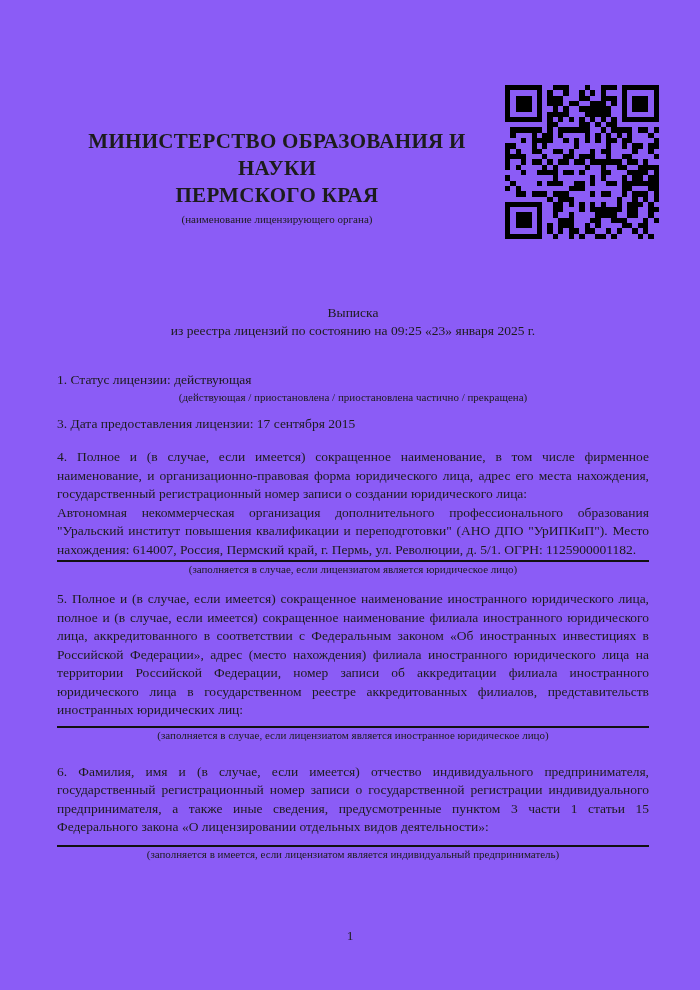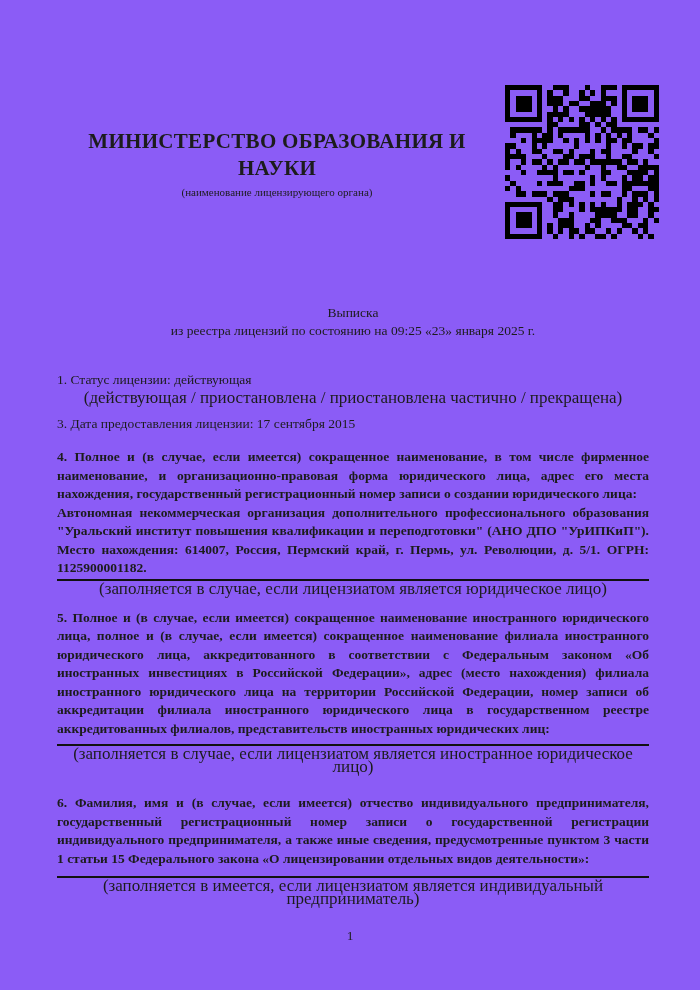--- a/index.html
+++ b/index.html
@@ -47,23 +47,23 @@
     font-size: 13.5px;
     line-height: 18.5px;
   }
   .doc-title {
     text-align: center;
     line-height: 18px;
     margin-top: 4px;
   }
   p { margin: 0; }
   .line { white-space: nowrap; }
-  .para { text-align: justify; font-weight: bold; }
+  .para { text-align: justify; }
   .caption {
-    font-size: 17px;
+    font-size: 11px;
     line-height: 13px;
     text-align: center;
     margin-top: 1px;
   }
   .item-1 { margin-top: 31px; }
   .item-2 { margin-top: 16px; }
   .item-3 { margin-top: 11px; }
   .item-4 { margin-top: 15px; }
   .item-5 { margin-top: 14px; }
   .item-6 { margin-top: 21px; }
@@ -90,20 +90,21 @@
 
 <div class="page">
 
   <svg class="qr" viewBox="0 0 29 29" xmlns="http://www.w3.org/2000/svg">
       <path d="M9 0h1v1h-1zM10 0h1v1h-1zM11 0h1v1h-1zM15 0h1v1h-1zM18 0h1v1h-1zM19 0h1v1h-1zM20 0h1v1h-1zM8 1h1v1h-1zM11 1h1v1h-1zM14 1h1v1h-1zM16 1h1v1h-1zM18 1h1v1h-1zM8 2h1v1h-1zM9 2h1v1h-1zM10 2h1v1h-1zM14 2h1v1h-1zM15 2h1v1h-1zM18 2h1v1h-1zM19 2h1v1h-1zM20 2h1v1h-1zM8 3h1v1h-1zM9 3h1v1h-1zM10 3h1v1h-1zM12 3h1v1h-1zM13 3h1v1h-1zM16 3h1v1h-1zM17 3h1v1h-1zM18 3h1v1h-1zM20 3h1v1h-1zM9 4h1v1h-1zM11 4h1v1h-1zM14 4h1v1h-1zM15 4h1v1h-1zM16 4h1v1h-1zM17 4h1v1h-1zM18 4h1v1h-1zM19 4h1v1h-1zM8 5h1v1h-1zM9 5h1v1h-1zM10 5h1v1h-1zM11 5h1v1h-1zM15 5h1v1h-1zM16 5h1v1h-1zM17 5h1v1h-1zM18 5h1v1h-1zM19 5h1v1h-1zM8 6h1v1h-1zM10 6h1v1h-1zM12 6h1v1h-1zM14 6h1v1h-1zM16 6h1v1h-1zM18 6h1v1h-1zM20 6h1v1h-1zM8 7h1v1h-1zM9 7h1v1h-1zM14 7h1v1h-1zM15 7h1v1h-1zM17 7h1v1h-1zM19 7h1v1h-1zM20 7h1v1h-1zM1 8h1v1h-1zM2 8h1v1h-1zM3 8h1v1h-1zM4 8h1v1h-1zM5 8h1v1h-1zM6 8h1v1h-1zM8 8h1v1h-1zM10 8h1v1h-1zM11 8h1v1h-1zM12 8h1v1h-1zM13 8h1v1h-1zM14 8h1v1h-1zM15 8h1v1h-1zM18 8h1v1h-1zM20 8h1v1h-1zM21 8h1v1h-1zM22 8h1v1h-1zM23 8h1v1h-1zM25 8h1v1h-1zM26 8h1v1h-1zM28 8h1v1h-1zM1 9h1v1h-1zM5 9h1v1h-1zM7 9h1v1h-1zM8 9h1v1h-1zM10 9h1v1h-1zM15 9h1v1h-1zM17 9h1v1h-1zM19 9h1v1h-1zM21 9h1v1h-1zM23 9h1v1h-1zM27 9h1v1h-1zM3 10h1v1h-1zM5 10h1v1h-1zM6 10h1v1h-1zM7 10h1v1h-1zM8 10h1v1h-1zM11 10h1v1h-1zM13 10h1v1h-1zM15 10h1v1h-1zM17 10h1v1h-1zM19 10h1v1h-1zM20 10h1v1h-1zM22 10h1v1h-1zM23 10h1v1h-1zM28 10h1v1h-1zM0 11h1v1h-1zM1 11h1v1h-1zM5 11h1v1h-1zM7 11h1v1h-1zM13 11h1v1h-1zM19 11h1v1h-1zM22 11h1v1h-1zM24 11h1v1h-1zM25 11h1v1h-1zM27 11h1v1h-1zM28 11h1v1h-1zM0 12h1v1h-1zM2 12h1v1h-1zM5 12h1v1h-1zM6 12h1v1h-1zM9 12h1v1h-1zM10 12h1v1h-1zM12 12h1v1h-1zM16 12h1v1h-1zM18 12h1v1h-1zM19 12h1v1h-1zM24 12h1v1h-1zM27 12h1v1h-1zM0 13h1v1h-1zM1 13h1v1h-1zM2 13h1v1h-1zM3 13h1v1h-1zM7 13h1v1h-1zM11 13h1v1h-1zM12 13h1v1h-1zM14 13h1v1h-1zM15 13h1v1h-1zM16 13h1v1h-1zM19 13h1v1h-1zM22 13h1v1h-1zM23 13h1v1h-1zM28 13h1v1h-1zM0 14h1v1h-1zM3 14h1v1h-1zM5 14h1v1h-1zM6 14h1v1h-1zM8 14h1v1h-1zM10 14h1v1h-1zM11 14h1v1h-1zM13 14h1v1h-1zM14 14h1v1h-1zM16 14h1v1h-1zM17 14h1v1h-1zM18 14h1v1h-1zM19 14h1v1h-1zM20 14h1v1h-1zM21 14h1v1h-1zM23 14h1v1h-1zM24 14h1v1h-1zM26 14h1v1h-1zM0 15h1v1h-1zM2 15h1v1h-1zM7 15h1v1h-1zM9 15h1v1h-1zM15 15h1v1h-1zM18 15h1v1h-1zM21 15h1v1h-1zM22 15h1v1h-1zM25 15h1v1h-1zM26 15h1v1h-1zM27 15h1v1h-1zM28 15h1v1h-1zM3 16h1v1h-1zM6 16h1v1h-1zM7 16h1v1h-1zM8 16h1v1h-1zM9 16h1v1h-1zM11 16h1v1h-1zM12 16h1v1h-1zM14 16h1v1h-1zM18 16h1v1h-1zM19 16h1v1h-1zM23 16h1v1h-1zM24 16h1v1h-1zM25 16h1v1h-1zM26 16h1v1h-1zM28 16h1v1h-1zM0 17h1v1h-1zM9 17h1v1h-1zM16 17h1v1h-1zM18 17h1v1h-1zM22 17h1v1h-1zM24 17h1v1h-1zM25 17h1v1h-1zM27 17h1v1h-1zM28 17h1v1h-1zM1 18h1v1h-1zM6 18h1v1h-1zM8 18h1v1h-1zM9 18h1v1h-1zM10 18h1v1h-1zM13 18h1v1h-1zM14 18h1v1h-1zM16 18h1v1h-1zM19 18h1v1h-1zM20 18h1v1h-1zM22 18h1v1h-1zM23 18h1v1h-1zM24 18h1v1h-1zM25 18h1v1h-1zM26 18h1v1h-1zM27 18h1v1h-1zM28 18h1v1h-1zM0 19h1v1h-1zM2 19h1v1h-1zM12 19h1v1h-1zM13 19h1v1h-1zM14 19h1v1h-1zM22 19h1v1h-1zM23 19h1v1h-1zM27 19h1v1h-1zM28 19h1v1h-1zM2 20h1v1h-1zM3 20h1v1h-1zM5 20h1v1h-1zM6 20h1v1h-1zM7 20h1v1h-1zM9 20h1v1h-1zM10 20h1v1h-1zM11 20h1v1h-1zM16 20h1v1h-1zM18 20h1v1h-1zM19 20h1v1h-1zM22 20h1v1h-1zM24 20h1v1h-1zM25 20h1v1h-1zM26 20h1v1h-1zM28 20h1v1h-1zM8 21h1v1h-1zM10 21h1v1h-1zM11 21h1v1h-1zM12 21h1v1h-1zM21 21h1v1h-1zM24 21h1v1h-1zM26 21h1v1h-1zM28 21h1v1h-1zM9 22h1v1h-1zM10 22h1v1h-1zM12 22h1v1h-1zM14 22h1v1h-1zM16 22h1v1h-1zM18 22h1v1h-1zM21 22h1v1h-1zM23 22h1v1h-1zM24 22h1v1h-1zM25 22h1v1h-1zM27 22h1v1h-1zM9 23h1v1h-1zM10 23h1v1h-1zM14 23h1v1h-1zM16 23h1v1h-1zM17 23h1v1h-1zM18 23h1v1h-1zM19 23h1v1h-1zM20 23h1v1h-1zM21 23h1v1h-1zM23 23h1v1h-1zM24 23h1v1h-1zM27 23h1v1h-1zM28 23h1v1h-1zM9 24h1v1h-1zM12 24h1v1h-1zM17 24h1v1h-1zM18 24h1v1h-1zM19 24h1v1h-1zM20 24h1v1h-1zM23 24h1v1h-1zM24 24h1v1h-1zM27 24h1v1h-1zM10 25h1v1h-1zM11 25h1v1h-1zM12 25h1v1h-1zM16 25h1v1h-1zM17 25h1v1h-1zM20 25h1v1h-1zM21 25h1v1h-1zM22 25h1v1h-1zM26 25h1v1h-1zM28 25h1v1h-1zM8 26h1v1h-1zM10 26h1v1h-1zM11 26h1v1h-1zM12 26h1v1h-1zM15 26h1v1h-1zM17 26h1v1h-1zM22 26h1v1h-1zM23 26h1v1h-1zM25 26h1v1h-1zM26 26h1v1h-1zM8 27h1v1h-1zM10 27h1v1h-1zM12 27h1v1h-1zM13 27h1v1h-1zM15 27h1v1h-1zM16 27h1v1h-1zM19 27h1v1h-1zM21 27h1v1h-1zM24 27h1v1h-1zM26 27h1v1h-1zM9 28h1v1h-1zM12 28h1v1h-1zM14 28h1v1h-1zM17 28h1v1h-1zM18 28h1v1h-1zM20 28h1v1h-1zM25 28h1v1h-1zM27 28h1v1h-1zM0 0h1v1h-1zM1 0h1v1h-1zM2 0h1v1h-1zM3 0h1v1h-1zM4 0h1v1h-1zM5 0h1v1h-1zM6 0h1v1h-1zM0 1h1v1h-1zM6 1h1v1h-1zM0 2h1v1h-1zM2 2h1v1h-1zM3 2h1v1h-1zM4 2h1v1h-1zM6 2h1v1h-1zM0 3h1v1h-1zM2 3h1v1h-1zM3 3h1v1h-1zM4 3h1v1h-1zM6 3h1v1h-1zM0 4h1v1h-1zM2 4h1v1h-1zM3 4h1v1h-1zM4 4h1v1h-1zM6 4h1v1h-1zM0 5h1v1h-1zM6 5h1v1h-1zM0 6h1v1h-1zM1 6h1v1h-1zM2 6h1v1h-1zM3 6h1v1h-1zM4 6h1v1h-1zM5 6h1v1h-1zM6 6h1v1h-1zM22 0h1v1h-1zM23 0h1v1h-1zM24 0h1v1h-1zM25 0h1v1h-1zM26 0h1v1h-1zM27 0h1v1h-1zM28 0h1v1h-1zM22 1h1v1h-1zM28 1h1v1h-1zM22 2h1v1h-1zM24 2h1v1h-1zM25 2h1v1h-1zM26 2h1v1h-1zM28 2h1v1h-1zM22 3h1v1h-1zM24 3h1v1h-1zM25 3h1v1h-1zM26 3h1v1h-1zM28 3h1v1h-1zM22 4h1v1h-1zM24 4h1v1h-1zM25 4h1v1h-1zM26 4h1v1h-1zM28 4h1v1h-1zM22 5h1v1h-1zM28 5h1v1h-1zM22 6h1v1h-1zM23 6h1v1h-1zM24 6h1v1h-1zM25 6h1v1h-1zM26 6h1v1h-1zM27 6h1v1h-1zM28 6h1v1h-1zM0 22h1v1h-1zM1 22h1v1h-1zM2 22h1v1h-1zM3 22h1v1h-1zM4 22h1v1h-1zM5 22h1v1h-1zM6 22h1v1h-1zM0 23h1v1h-1zM6 23h1v1h-1zM0 24h1v1h-1zM2 24h1v1h-1zM3 24h1v1h-1zM4 24h1v1h-1zM6 24h1v1h-1zM0 25h1v1h-1zM2 25h1v1h-1zM3 25h1v1h-1zM4 25h1v1h-1zM6 25h1v1h-1zM0 26h1v1h-1zM2 26h1v1h-1zM3 26h1v1h-1zM4 26h1v1h-1zM6 26h1v1h-1zM0 27h1v1h-1zM6 27h1v1h-1zM0 28h1v1h-1zM1 28h1v1h-1zM2 28h1v1h-1zM3 28h1v1h-1zM4 28h1v1h-1zM5 28h1v1h-1zM6 28h1v1h-1z" fill="#000"></path>
     </svg>
 
   <header class="org">
     <div class="org-name">
       <div>МИНИСТЕРСТВО ОБРАЗОВАНИЯ И НАУКИ</div>
+      <div>ПЕРМСКОГО КРАЯ</div>
     </div>
     <div class="org-caption">(наименование лицензирующего органа)</div>
   </header>
 
   <main class="content">
 
     <div class="doc-title">
       <div>Выписка</div>
       <div>из реестра лицензий по состоянию на 09:25 «23» января 2025 г.</div>
     </div>

